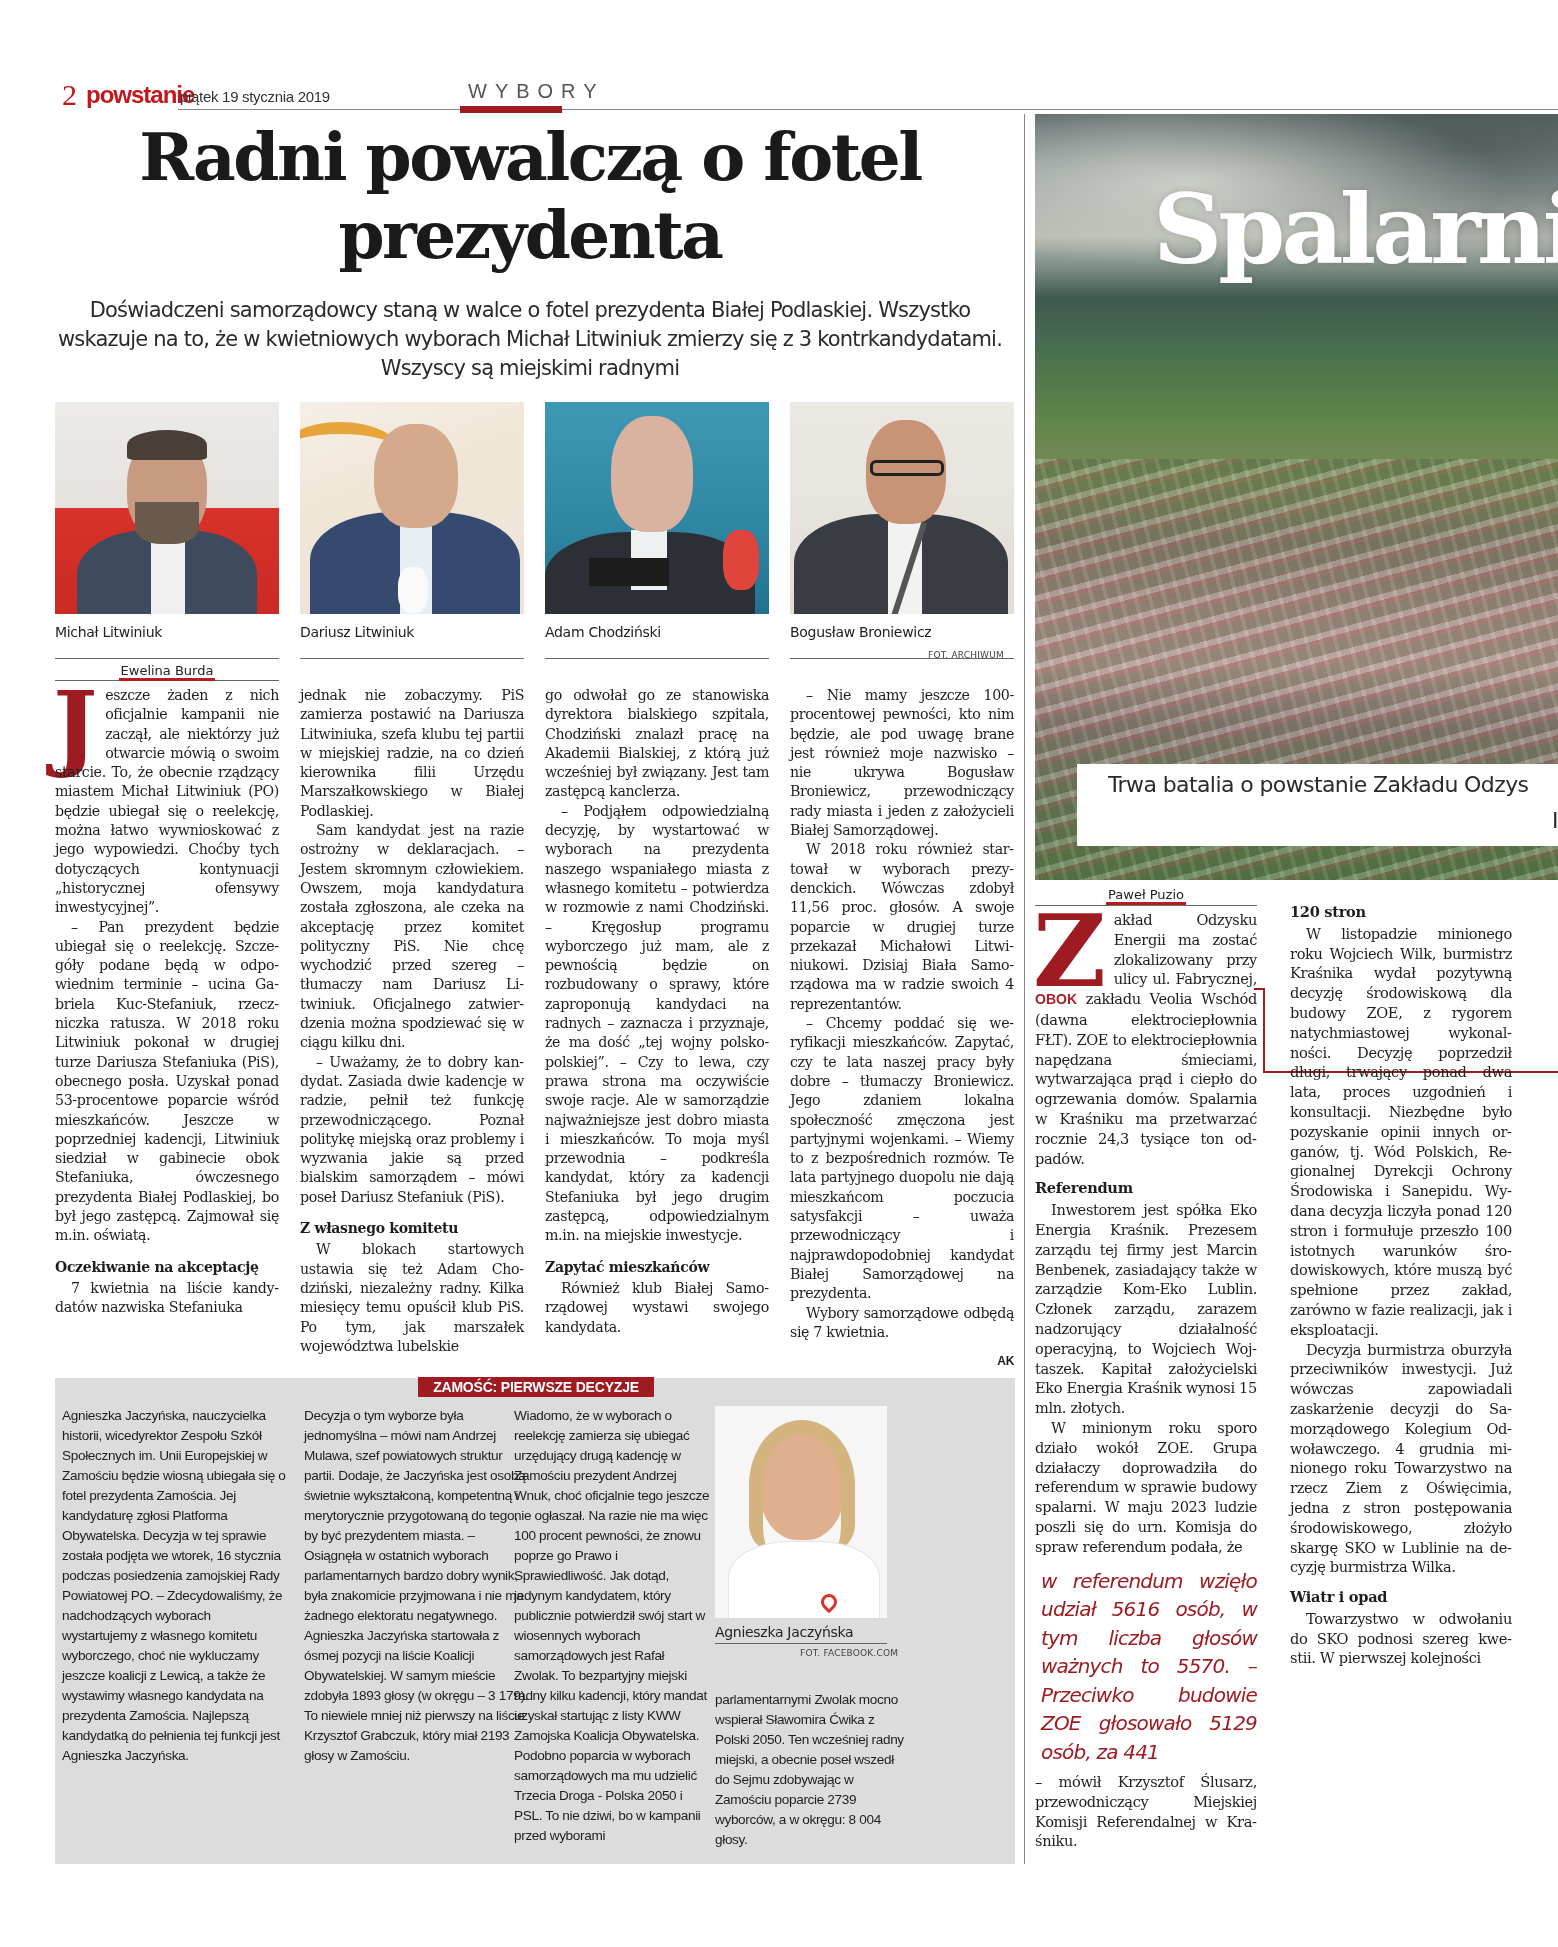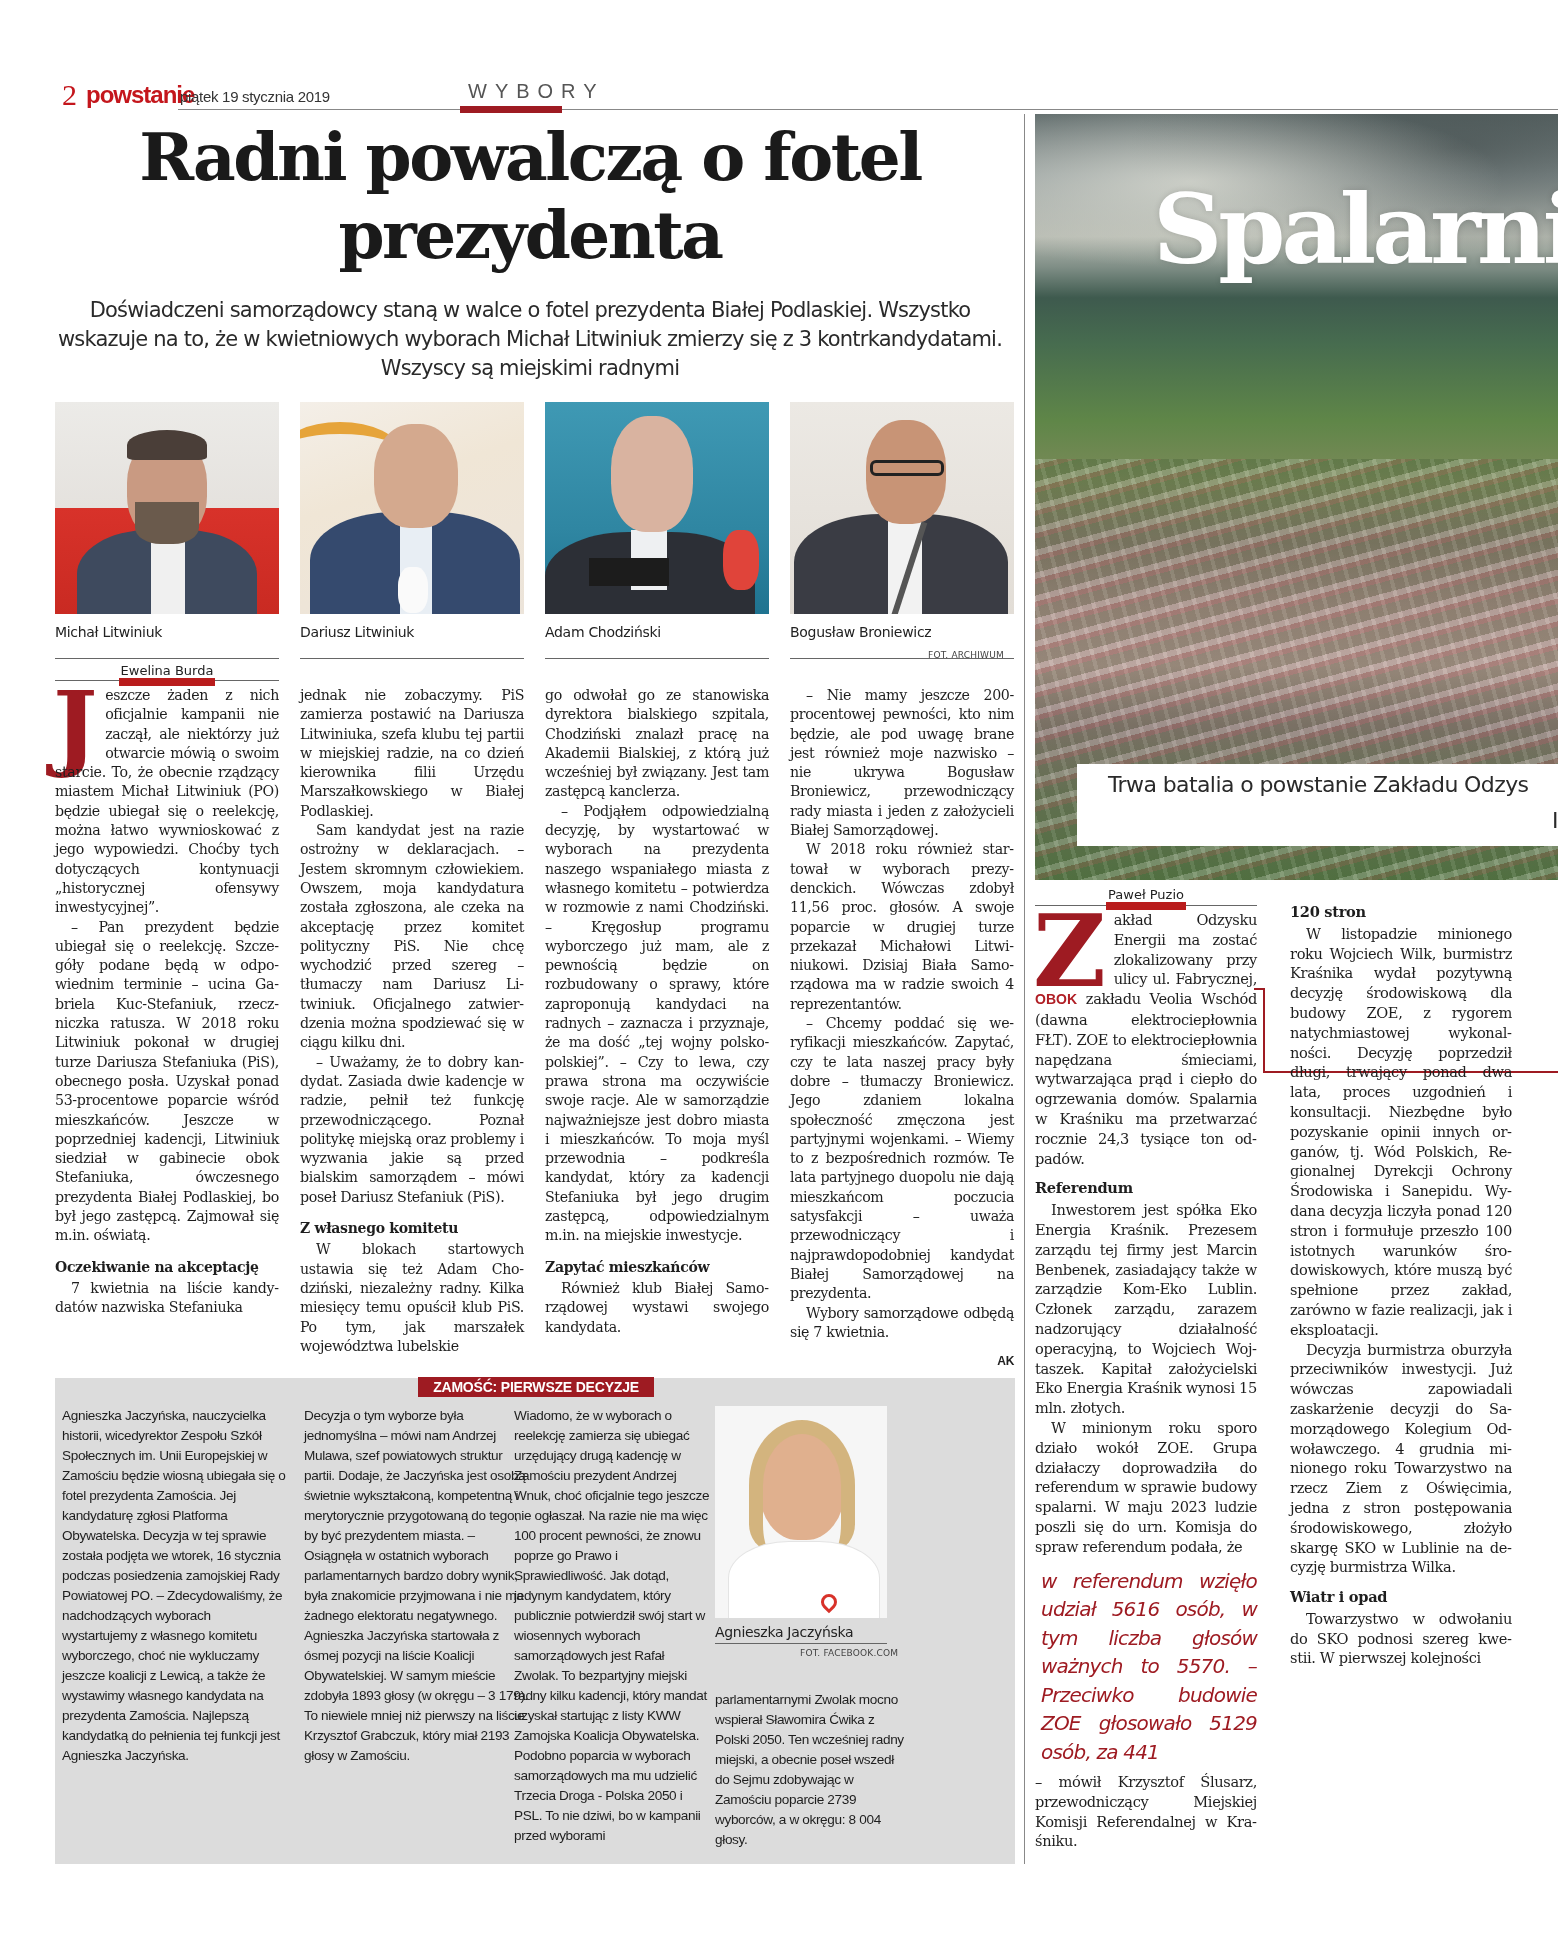--- a/index.html
+++ b/index.html
@@ -21,21 +21,21 @@
 
   .photo { position: absolute; top: 402px; width: 224px; height: 212px; overflow: hidden; }
   .photo .bg { position: absolute; inset: 0; }
   .photo .head { position: absolute; border-radius: 45% 45% 42% 42%; }
   .photo .suit { position: absolute; border-radius: 40% 40% 0 0; }
   .photo .shirt { position: absolute; }
   .caption-name { position: absolute; top: 624px; width: 224px; font-family: "DejaVu Sans", sans-serif; font-size: 14px; color: #222; padding-bottom: 18px; border-bottom: 1.5px solid #666; letter-spacing: -0.3px; }
   .credit { position: absolute; font-family: "DejaVu Sans", sans-serif; font-size: 9px; color: #444; text-transform: uppercase; letter-spacing: 0.2px; }
 
   .byline { position: absolute; font-family: "DejaVu Sans", sans-serif; font-size: 13px; color: #222; text-align: center; }
-  .byline span { border-bottom: 8px solid #b91c1c; padding: 0 2px; }
+  .byline span { border-bottom: 3px solid #b91c1c; padding: 0 2px; }
   .byline-rule { position: absolute; height: 1px; background: #666; }
 
   .col { position: absolute; font-family: "DejaVu Serif", serif; font-size: 14.2px; line-height: 19.3px; color: #1e1e1e; text-align: justify; hyphens: manual; letter-spacing: -0.35px; }
   .col p { text-indent: 16px; }
   .col p.noindent { text-indent: 0; }
   .col h4 { font-family: "DejaVu Serif", serif; font-weight: bold; font-size: 14px; margin: 12px 0 2px; letter-spacing: -0.3px; }
   .dropcap { float: left; font-family: "DejaVu Serif", serif; font-size: 94px; line-height: 76px; color: #9e1b22; margin: 2px 8px -4px -2px; font-weight: bold; }
   .signature { text-align: right; font-family: "Liberation Sans", sans-serif; font-weight: bold; font-size: 12px; margin-top: 10px; }
 
   .vrule { position: absolute; width: 1px; background: #888; }
@@ -144,21 +144,21 @@
 </div>
 
 <div class="col" style="left:545px;top:686px;width:224px;">
   <p class="noindent">go odwołał go ze stanowiska dyrektora bialskiego szpitala, Chodziński znalazł pracę na Akademii Bialskiej, z którą już wcześniej był związany. Jest tam zastępcą kanclerza.</p>
   <p>– Podjąłem odpowiedzial­ną decyzję, by wystartować w wyborach na prezydenta naszego wspaniałego miasta z własnego komitetu – po­twierdza w rozmowie z nami Chodziński. – Kręgosłup programu wyborczego już mam, ale z pewnością będzie on rozbudowany o sprawy, które zaproponują kandy­daci na radnych – zaznacza i przyznaje, że ma dość „tej wojny polsko-polskiej”. – Czy to lewa, czy prawa strona ma oczywiście swoje racje. Ale w samorządzie najważniejsze jest dobro miasta i mieszkań­ców. To moja myśl przewod­nia – podkreśla kandydat, który za kadencji Stefaniuka był jego drugim zastępcą, odpowiedzialnym m.in. na miejskie inwestycje.</p>
   <h4>Zapytać mieszkańców</h4>
   <p>Również klub Białej Samo­rządowej wystawi swojego kandydata.</p>
 </div>
 
 <div class="col" style="left:790px;top:686px;width:224px;">
-  <p>– Nie mamy jeszcze 200-procentowej pewności, kto nim będzie, ale pod uwagę brane jest również moje na­zwisko – nie ukrywa Bogusław Broniewicz, przewodniczący rady miasta i jeden z założy­cieli Białej Samorządowej.</p>
+  <p>– Nie mamy jeszcze 100-procentowej pewności, kto nim będzie, ale pod uwagę brane jest również moje na­zwisko – nie ukrywa Bogusław Broniewicz, przewodniczący rady miasta i jeden z założy­cieli Białej Samorządowej.</p>
   <p>W 2018 roku również star­tował w wyborach prezy­denckich. Wówczas zdobył 11,56 proc. głosów. A swoje poparcie w drugiej turze przekazał Michałowi Litwi­niukowi. Dzisiaj Biała Samo­rządowa ma w radzie swoich 4 reprezentantów.</p>
   <p>– Chcemy poddać się we­ryfikacji mieszkańców. Zapy­tać, czy te lata naszej pracy były dobre – tłumaczy Bro­niewicz. Jego zdaniem lokal­na społeczność zmęczona jest partyjnymi wojenkami. – Wiemy to z bezpośrednich rozmów. Te lata partyjnego duopolu nie dają mieszkań­com poczucia satysfakcji – uważa przewodniczący i najprawdopodobniej kan­dydat Białej Samorządowej na prezydenta.</p>
   <p>Wybory samorządowe od­będą się 7 kwietnia.</p>
   <div class="signature">AK</div>
 </div>
 
 <div class="vrule" style="left:1024px;top:114px;height:1750px;"></div>
 
 <div class="box"></div>
 <div class="box-tag">ZAMOŚĆ: PIERWSZE DECYZJE</div>

